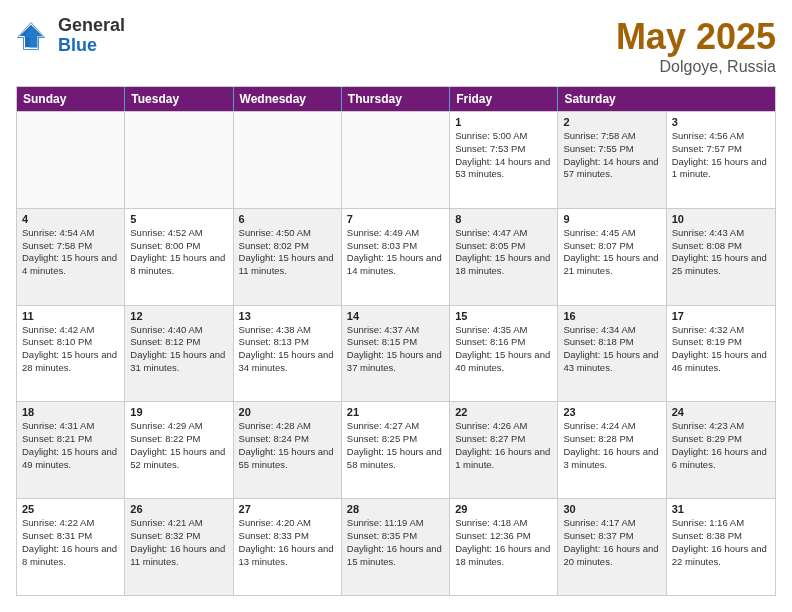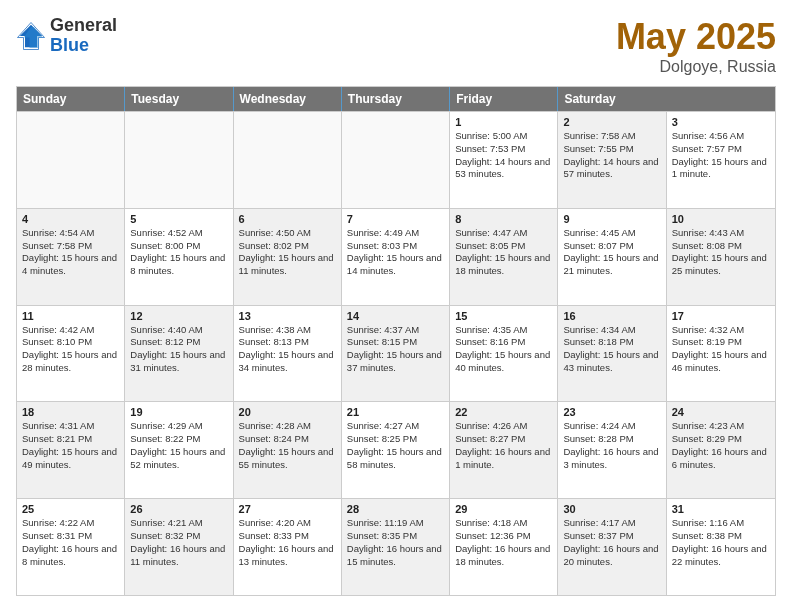--- a/index.html
+++ b/index.html
@@ -19,21 +19,21 @@
     }
     .header {
       display: flex;
       justify-content: space-between;
       align-items: flex-start;
       margin-bottom: 10px;
     }
     .logo {
       display: flex;
       align-items: center;
-      gap: 4px;
+      gap: 12px;
     }
     .logo-text {
       display: flex;
       flex-direction: column;
       line-height: 1.1;
     }
     .logo-icon {
       width: 30px;
       height: 30px;
     }
@@ -51,21 +51,21 @@
     }
     .calendar {
       flex: 1;
       display: flex;
       flex-direction: column;
       border: 1px solid #ccc;
     }
     .cal-header-row {
       display: grid;
       grid-template-columns: repeat(7, 1fr);
-      background: #737373;
+      background: #701a75;
     }
     .cal-header-cell {
       color: #fff;
       font-size: 12px;
       font-weight: bold;
       padding: 5px 6px;
       text-align: left;
       border-right: 1px solid #5599cc;
     }
     .cal-header-cell:last-child { border-right: none; }

